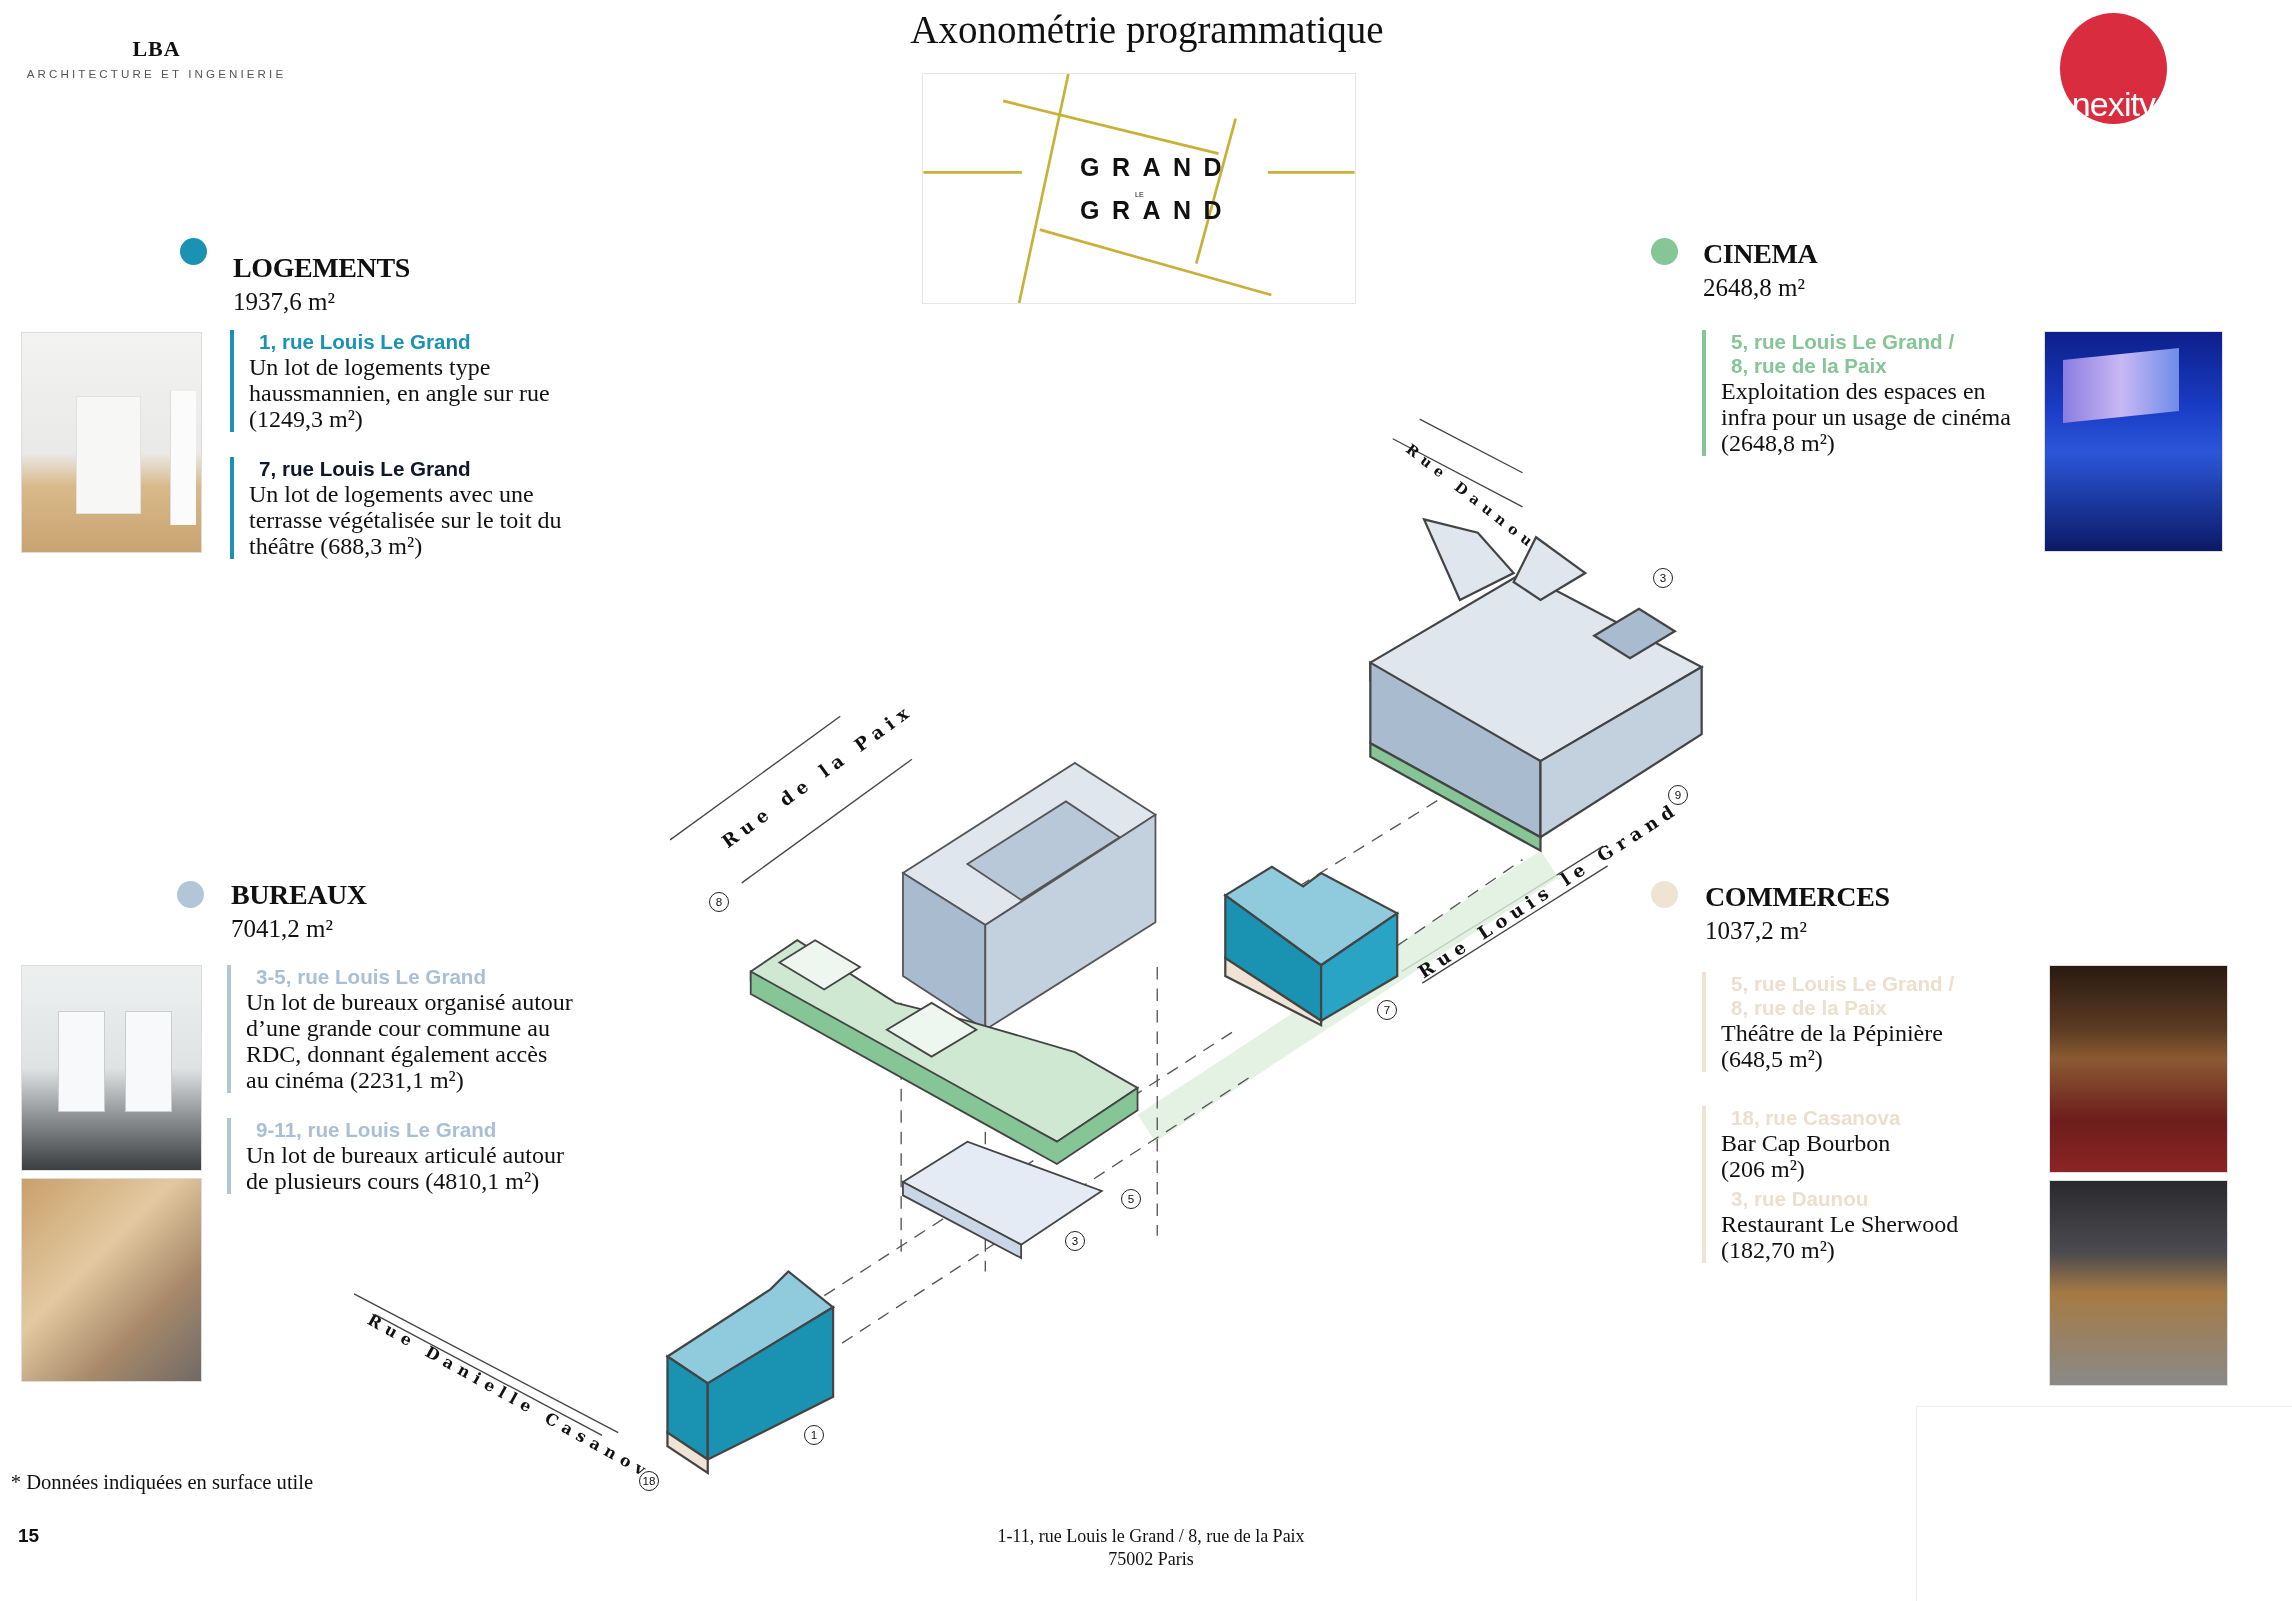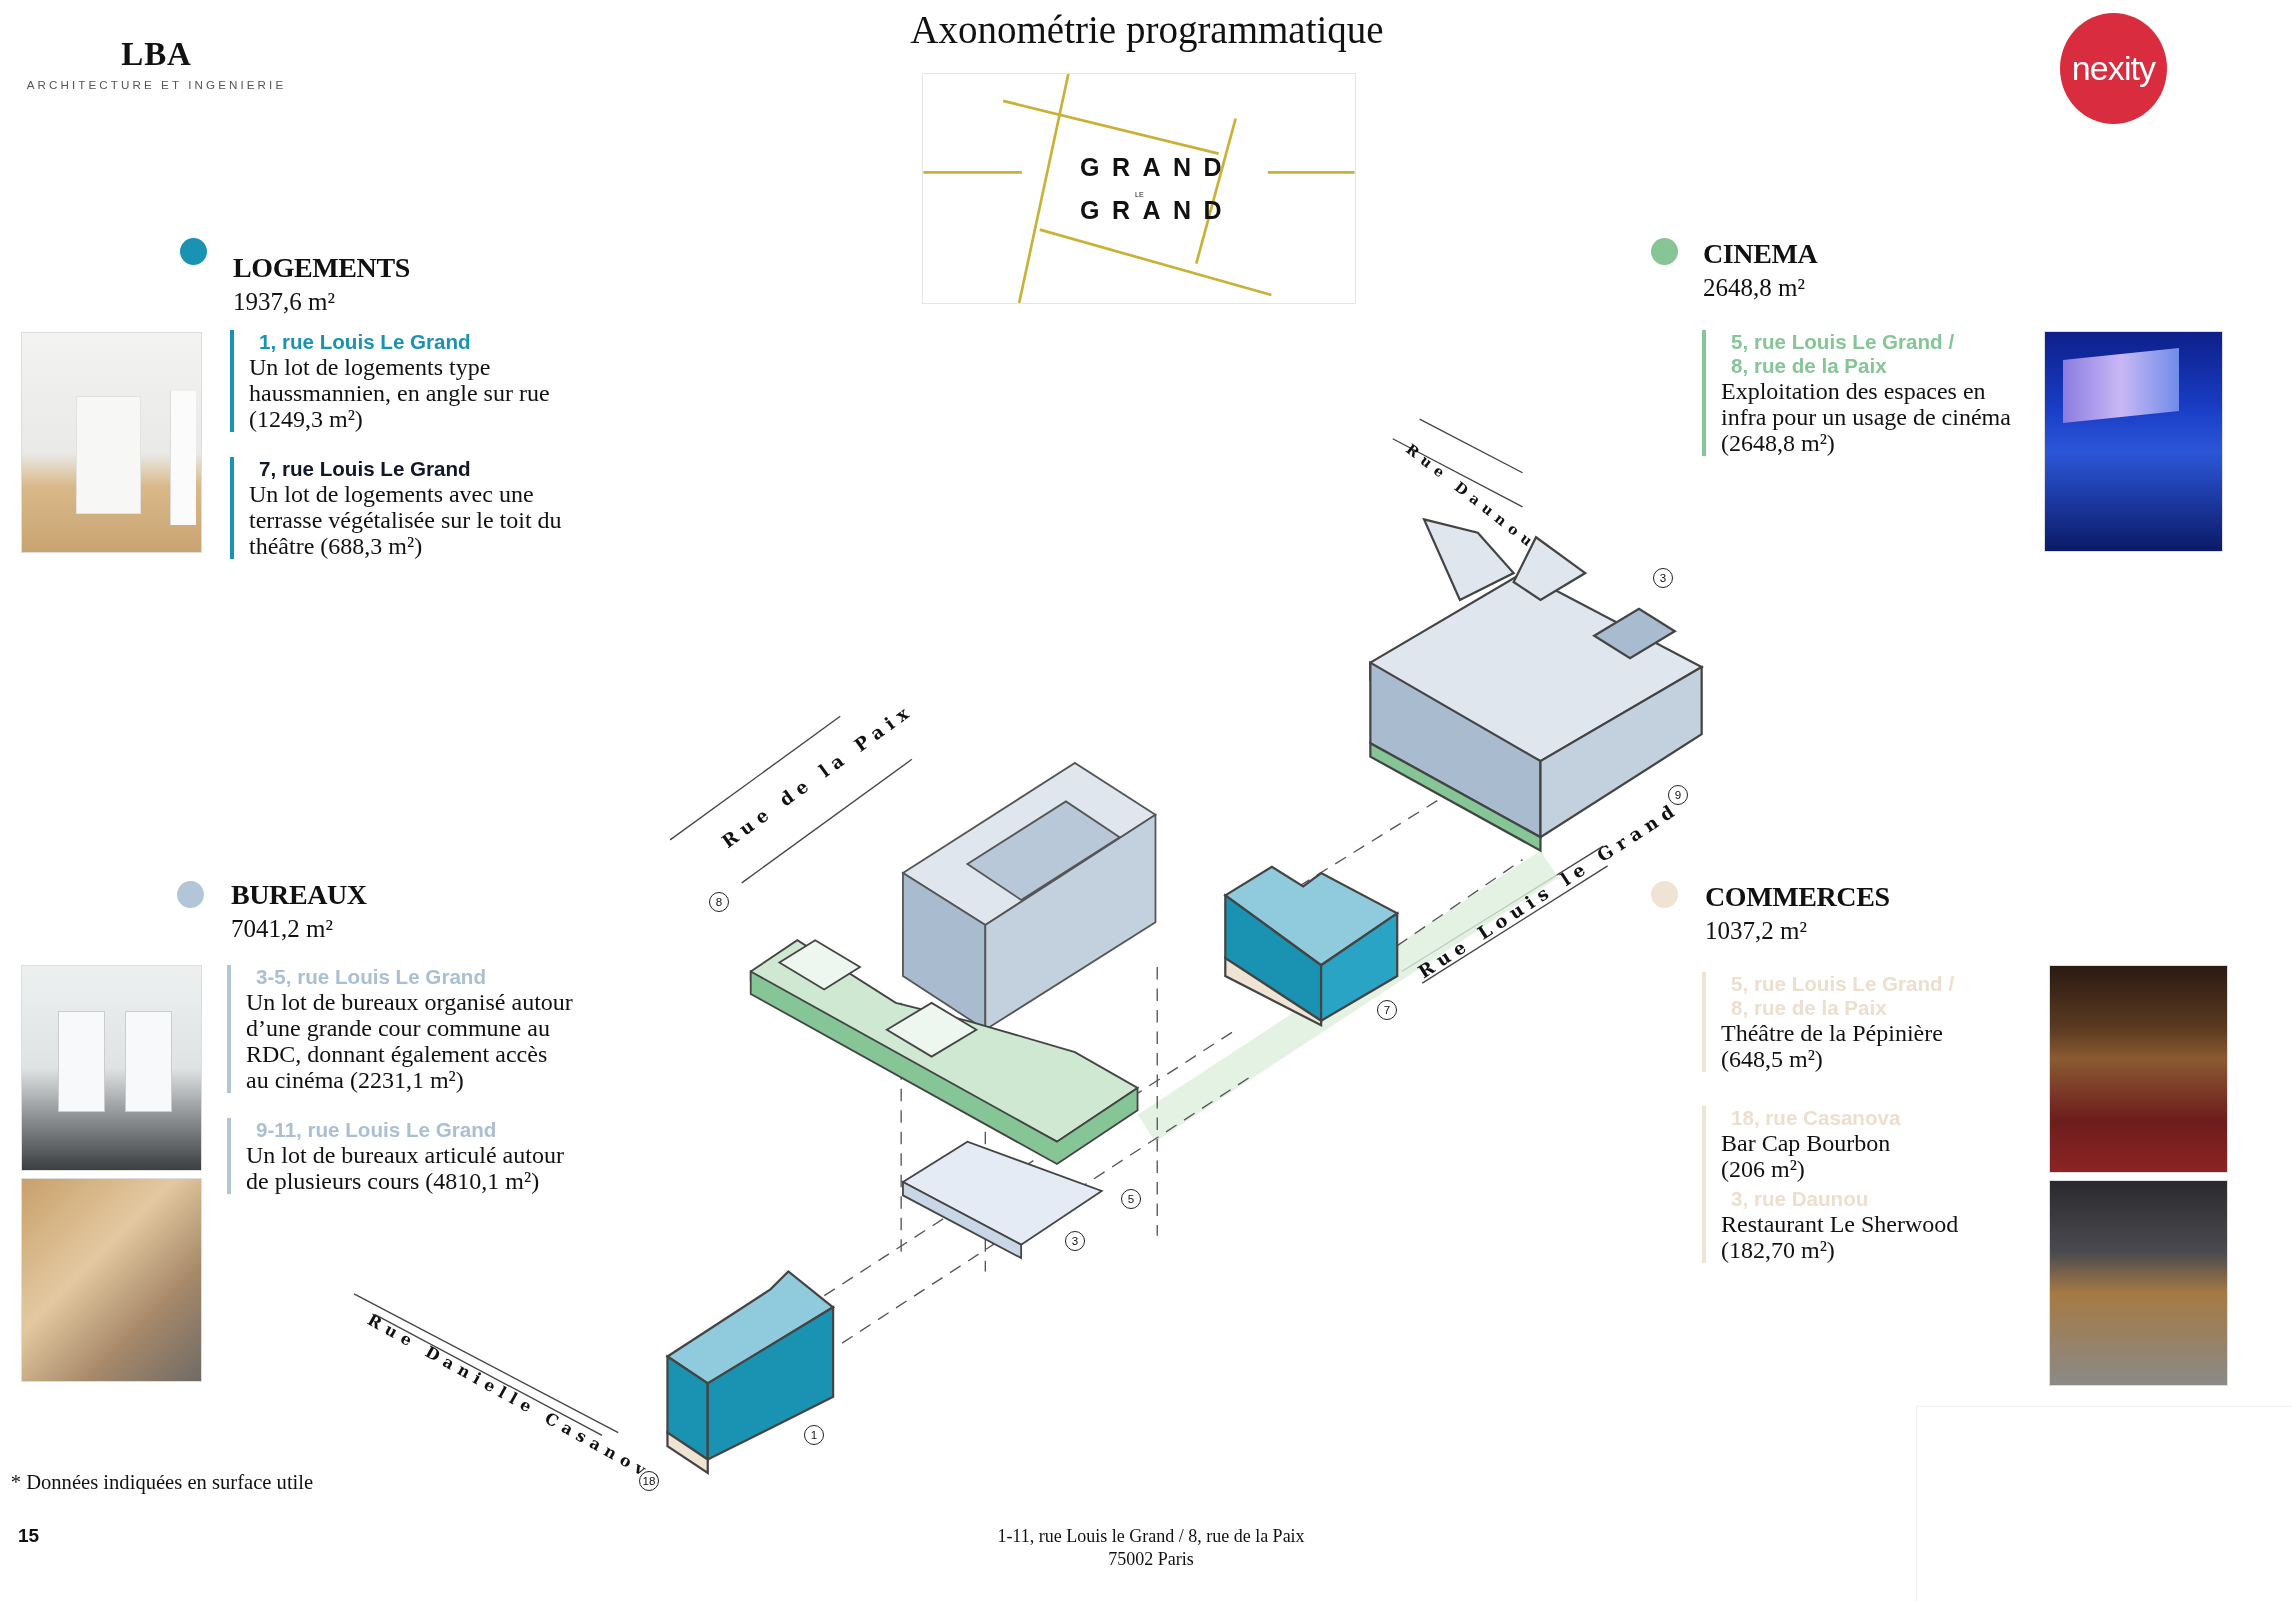--- a/index.html
+++ b/index.html
@@ -1,27 +1,27 @@
 <!DOCTYPE html>
 <html style="font-size:14.3px"><head>
 <meta charset="utf-8">
 <style>
   html,body{margin:0;padding:0;background:#fff;}
   body{width:2293px;height:1601px;position:relative;overflow:hidden;font-family:"Liberation Serif","DejaVu Serif",serif;color:#111;}
   .abs{position:absolute;}
   
   .brand{left:0;top:36px;width:313px;text-align:center;}
-  .brand .name{font-weight:bold;font-size:33px;letter-spacing:0.9px;}
+  .brand .name{font-weight:bold;font-size:22px;letter-spacing:0.9px;}
   .brand .sub{font-family:"Liberation Sans","DejaVu Sans",sans-serif;font-size:11.6px;letter-spacing:3.1px;color:#555;margin-top:5.4px;}
   .title{left:896px;top:7.2px;width:502px;text-align:center;font-size:39px;}
   .logo-box{left:922px;top:73px;width:432px;height:229px;border:0.9px solid #e5e5e5;background:#fff;}
   .logo-box svg{position:absolute;left:0;top:0;}
   .lg-word{position:absolute;font-family:"Liberation Sans","DejaVu Sans",sans-serif;font-weight:bold;letter-spacing:12.5px;font-size:25px;color:#111;}
   .lg-le{position:absolute;font-family:"Liberation Sans","DejaVu Sans",sans-serif;font-size:7.2px;color:#111;}
-  .nexity{left:2060px;top:13.4px;width:107px;height:111px;border-radius:50%;background:#d92c3e;color:#fff;display:flex;align-items:center;justify-content:center;font-family:"Liberation Sans","DejaVu Sans",sans-serif;font-size:34px;letter-spacing:-0.9px;}
+  .nexity{left:2060px;top:13.4px;width:107px;height:111px;border-radius:50%;background:#d92c3e;color:#fff;display:flex;align-items:flex-end;justify-content:center;font-family:"Liberation Sans","DejaVu Sans",sans-serif;font-size:34px;letter-spacing:-0.9px;}
   
   .dot{width:27px;height:27px;border-radius:50%;}
   .sec-title{font-weight:bold;font-size:28px;letter-spacing:-0.4px;}
   .sec-area{font-size:25px;margin-top:3.6px;}
   .entry{position:absolute;border-left:4.5px solid;padding-left:15px;}
   .entry .addr{font-family:"Liberation Sans","DejaVu Sans",sans-serif;font-weight:bold;font-size:20.6px;line-height:24px;margin-left:10px;}
   .entry .desc{font-size:24px;line-height:26px;}
   .photo{position:absolute;overflow:hidden;border:0.9px solid #ddd;}
   
   .note{left:10.7px;top:1471px;font-size:20.6px;}

